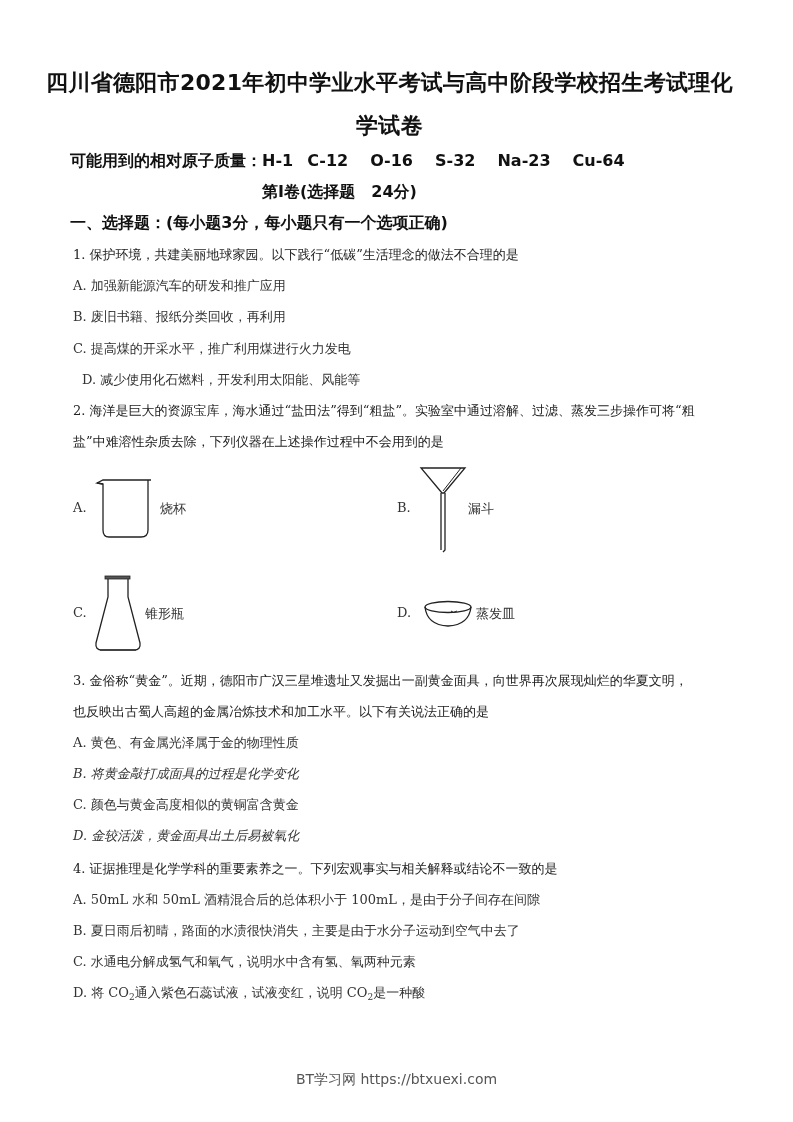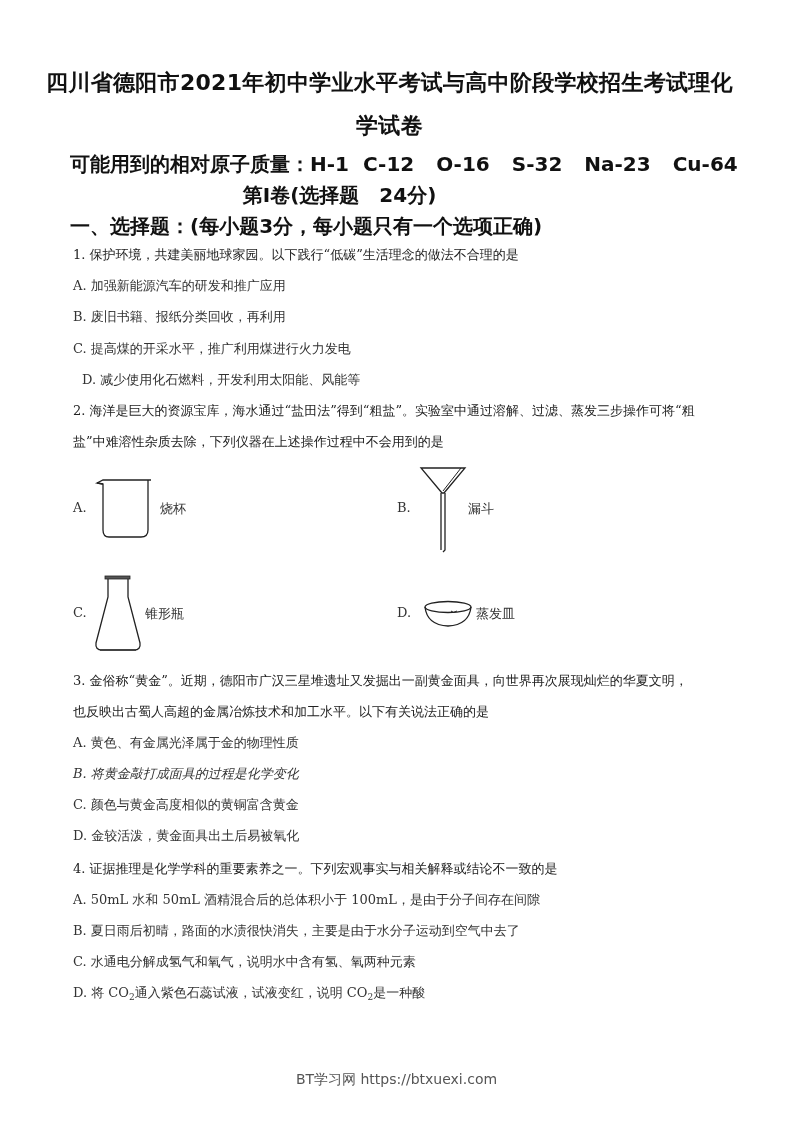--- a/index.html
+++ b/index.html
@@ -9,21 +9,21 @@
     color: #1a1a1a;
   }
   .abs { position: absolute; white-space: nowrap; }
   .title {
     left: 0; width: 779px; text-align: center;
     font-family: "DejaVu Sans", "Liberation Sans", sans-serif;
     font-weight: bold; font-size: 22px; letter-spacing: 0.3px; color: #111;
   }
   .bold-line {
     font-family: "DejaVu Sans", "Liberation Sans", sans-serif;
-    font-weight: bold; font-size: 20px; color: #111;
+    font-weight: bold; font-size: 16px; color: #111;
   }
   .q-text { font-size: 13px; left: 73px; color: #222; }
   .opt-text { font-size: 13px; left: 73px; color: #333; }
   .mass-item { margin-right: 22px; }
   .instr-label { font-size: 13px; color: #333; }
   .footer {
     left: 0; width: 793px; text-align: center; top: 1071px;
     font-family: "DejaVu Sans", "Liberation Sans", sans-serif;
     font-size: 14px; color: #555;
   }
@@ -82,21 +82,21 @@
   <path d="M2,7 Q4,25 25,26 Q46,25 48,7" fill="none" stroke="#222" stroke-width="1.3"></path>
   <path d="M28,11 Q30,14 34,11" fill="none" stroke="#222" stroke-width="1"></path>
 </svg>
 <div class="abs instr-label" style="top:605px; left:476px;">蒸发皿</div>
 
 <div class="abs q-text" style="top:672px;">3. 金俗称“黄金”。近期，德阳市广汉三星堆遗址又发掘出一副黄金面具，向世界再次展现灿烂的华夏文明，</div>
 <div class="abs q-text" style="top:703px;font-family:Liberation Serif, serif;">也反映出古蜀人高超的金属冶炼技术和加工水平。以下有关说法正确的是</div>
 <div class="abs opt-text" style="top:734px;">A.  黄色、有金属光泽属于金的物理性质</div>
 <div class="abs opt-text" style="top:765px;font-style:italic;">B.  将黄金敲打成面具的过程是化学变化</div>
 <div class="abs opt-text" style="top:796px;">C.  颜色与黄金高度相似的黄铜富含黄金</div>
-<div class="abs opt-text" style="top:827px;">D.  金较活泼，黄金面具出土后易被氧化</div>
+<div class="abs opt-text" style="top:827px;font-style:italic;">D.  金较活泼，黄金面具出土后易被氧化</div>
 
 <div class="abs q-text" style="top:860px;">4. 证据推理是化学学科的重要素养之一。下列宏观事实与相关解释或结论不一致的是</div>
 <div class="abs opt-text" style="top:891px;">A.  50mL 水和 50mL 酒精混合后的总体积小于 100mL，是由于分子间存在间隙</div>
 <div class="abs opt-text" style="top:922px;">B.  夏日雨后初晴，路面的水渍很快消失，主要是由于水分子运动到空气中去了</div>
 <div class="abs opt-text" style="top:953px;">C.  水通电分解成氢气和氧气，说明水中含有氢、氧两种元素</div>
 <div class="abs opt-text" style="top:984px;">
   <span>D.  将 CO</span><sub>2</sub><span>通入紫色石蕊试液，试液变红，说明 CO</span><sub>2</sub><span>是一种酸</span>
 </div>
 
 <div class="abs footer">BT学习网 https://btxuexi.com</div>

